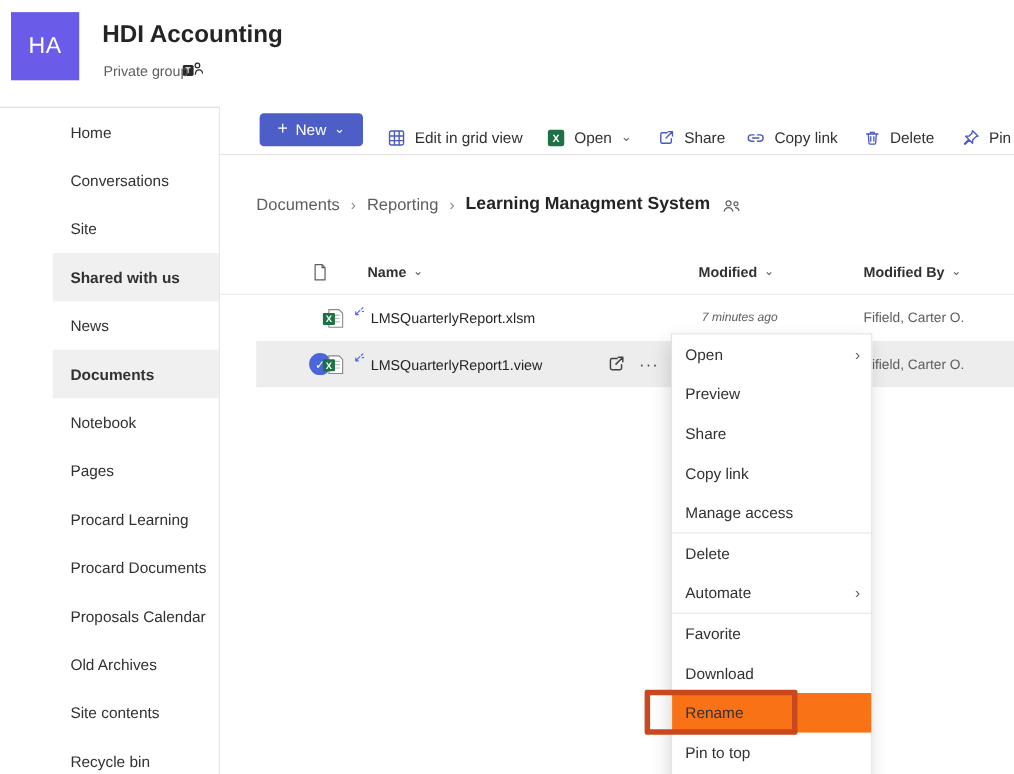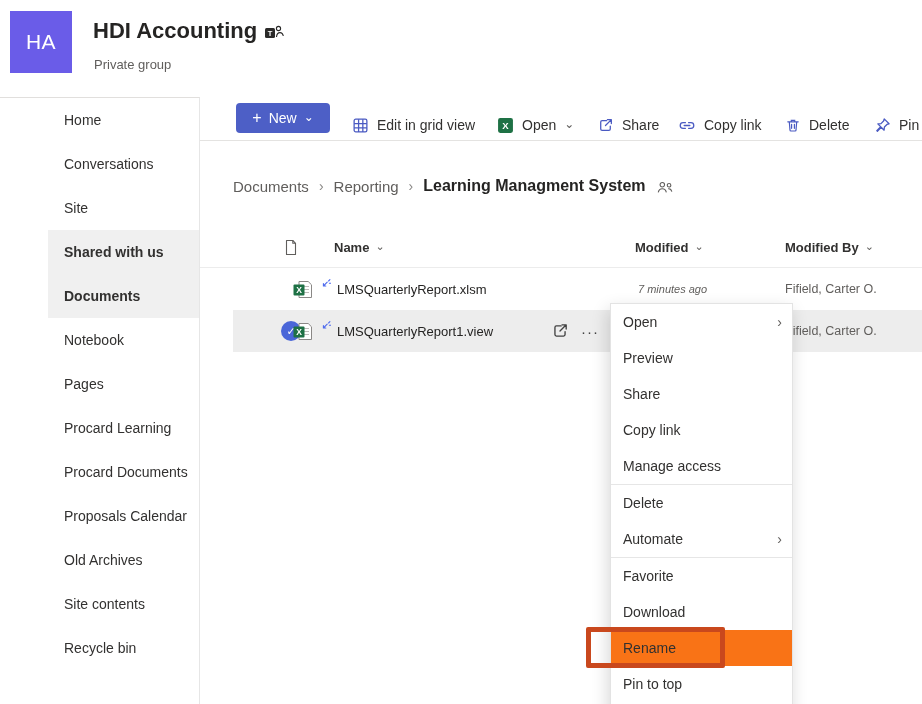--- a/index.html
+++ b/index.html
@@ -6,21 +6,21 @@
   html,body { margin:0; padding:0; }
   body {
     width:922px; height:704px; position:relative; overflow:hidden;
     background:#ffffff; color:#2b2a29;
     font-family:"Liberation Sans", sans-serif;
   }
   
   .site-header { position:absolute; left:0; top:0; width:922px; height:97px; background:#fff; }
   .avatar { position:absolute; left:10px; top:11px; width:62px; height:62px; background:#6a5ce8;
             color:#fff; font-size:21px; display:flex; align-items:center; justify-content:center; letter-spacing:.5px; }
-  .site-title { position:absolute; left:93px; top:18px; font-size:22px; font-weight:bold; color:#252423; display:flex; align-items:center; gap:8px; }
+  .site-title { position:absolute; left:93px; top:18px; font-size:22px; font-weight:bold; color:#252423; display:flex; align-items:center; gap:8px;flex-direction:column; }
   .teams-glyph { display:inline-flex; margin-top:3px; }
   .site-subtitle { position:absolute; left:94px; top:57px; font-size:13px; color:#605e5c; }
 
   
   .sidebar { position:absolute; left:0; top:97px; width:200px; height:607px;
              border-top:1px solid #e1dfdd; border-right:1px solid #e6e6e6; background:#fff;padding-left:48px; }
   .side-item { height:44px; line-height:44px; padding-left:16px; font-size:14px; color:#323130; cursor:pointer; white-space:nowrap; }
   .side-item.selected { background:#f0f0f0; font-weight:bold; }
 
   
@@ -90,20 +90,21 @@
     </span>
   </div>
   <div class="site-subtitle">Private group</div>
 </div>
 
 <nav class="sidebar">
   <div class="side-item">Home</div>
   <div class="side-item">Conversations</div>
   <div class="side-item">Site</div>
   <div class="side-item selected">Shared with us</div>
+  <div class="side-item">News</div>
   <div class="side-item selected">Documents</div>
   <div class="side-item">Notebook</div>
   <div class="side-item">Pages</div>
   <div class="side-item">Procard Learning</div>
   <div class="side-item">Procard Documents</div>
   <div class="side-item">Proposals Calendar</div>
   <div class="side-item">Old Archives</div>
   <div class="side-item">Site contents</div>
   <div class="side-item">Recycle bin</div>
 </nav>

